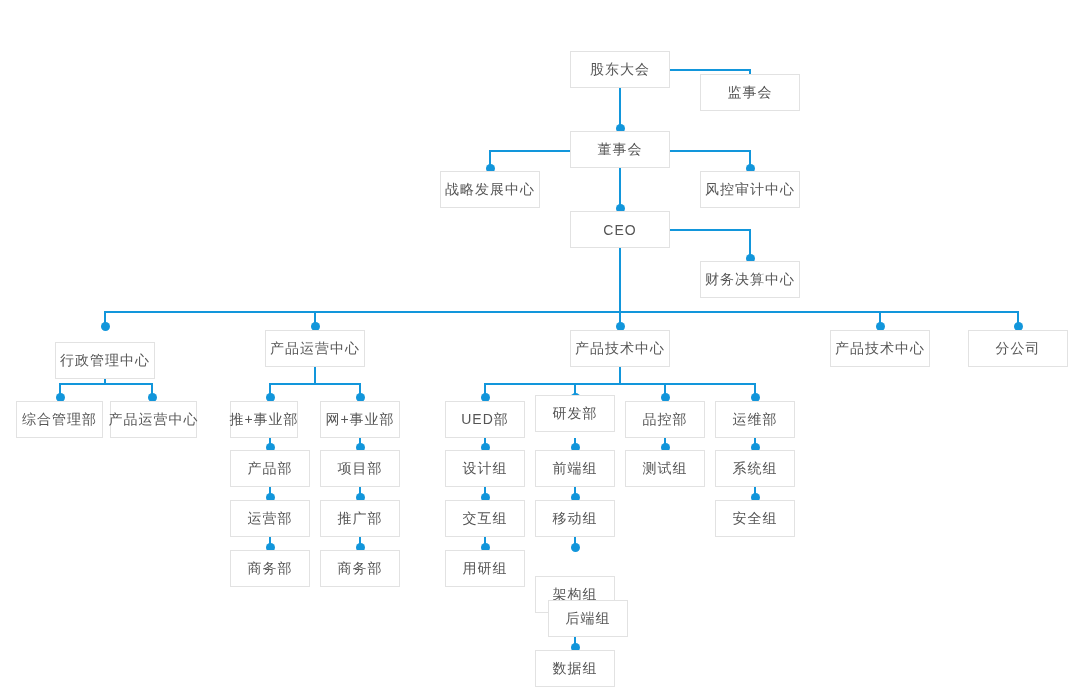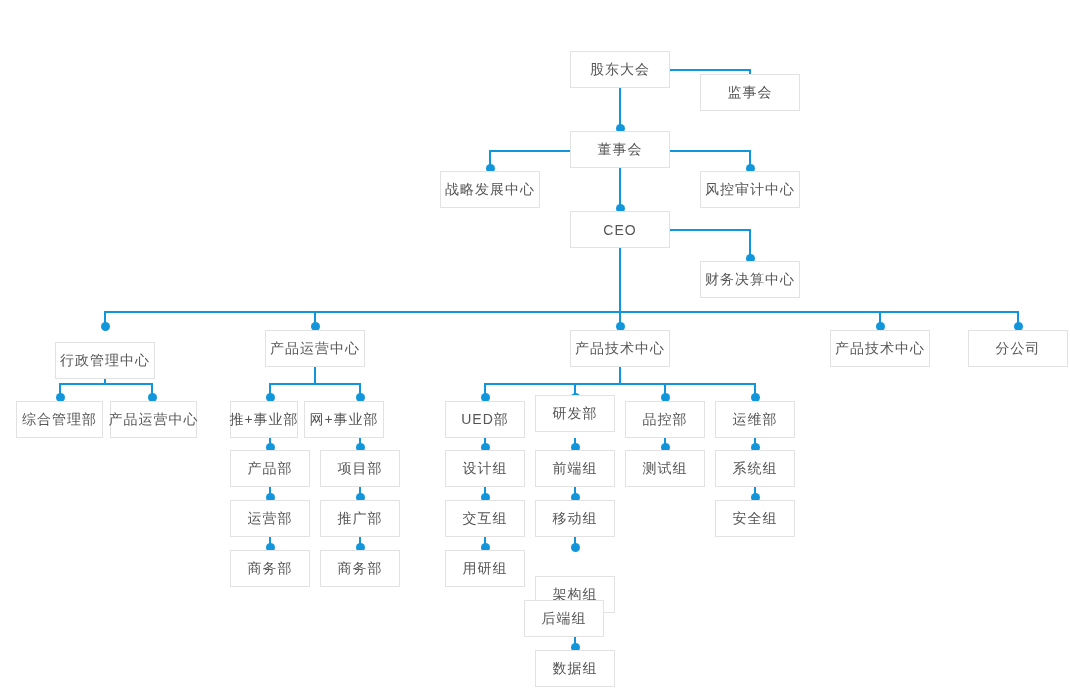--- a/index.html
+++ b/index.html
@@ -152,21 +152,21 @@
   <div class="node" style="left:16px;top:401px;width:87px">
       <span>综合管理部</span>
     </div>
   <div class="node" style="left:110px;top:401px;width:87px">
       <span>产品运营中心</span>
     </div>
 
   <div class="node" style="left:230px;top:401px;width:68px">
       <span>推+事业部</span>
     </div>
-  <div class="node" style="left:304px;top:401px;width:80px">
+  <div class="node" style="left:320px;top:401px;width:80px">
       <span>网+事业部</span>
     </div>
   <div class="node" style="left:230px;top:450px;width:80px">
       <span>产品部</span>
     </div>
   <div class="node" style="left:320px;top:450px;width:80px">
       <span>项目部</span>
     </div>
   <div class="node" style="left:230px;top:500px;width:80px">
       <span>运营部</span>
@@ -213,20 +213,20 @@
     </div>
   <div class="node" style="left:715px;top:500px;width:80px">
       <span>安全组</span>
     </div>
   <div class="node" style="left:445px;top:550px;width:80px">
       <span>用研组</span>
     </div>
   <div class="node" style="left:535px;top:576px;width:80px">
       <span>架构组</span>
     </div>
-  <div class="node" style="left:524px;top:600px;width:80px">
+  <div class="node" style="left:548px;top:600px;width:80px">
       <span>后端组</span>
     </div>
   <div class="node" style="left:535px;top:650px;width:80px">
       <span>数据组</span>
     </div>
 
 </div>
 
 </body></html>

